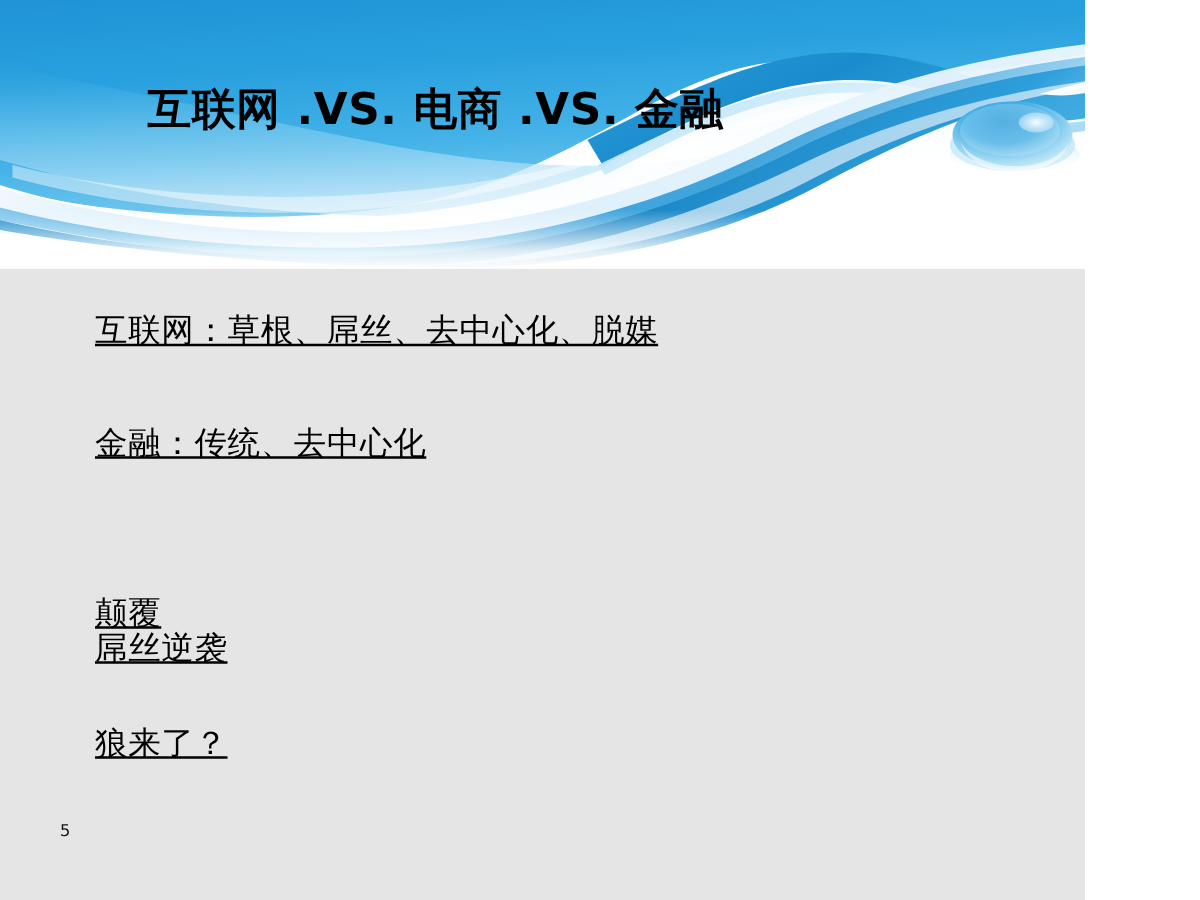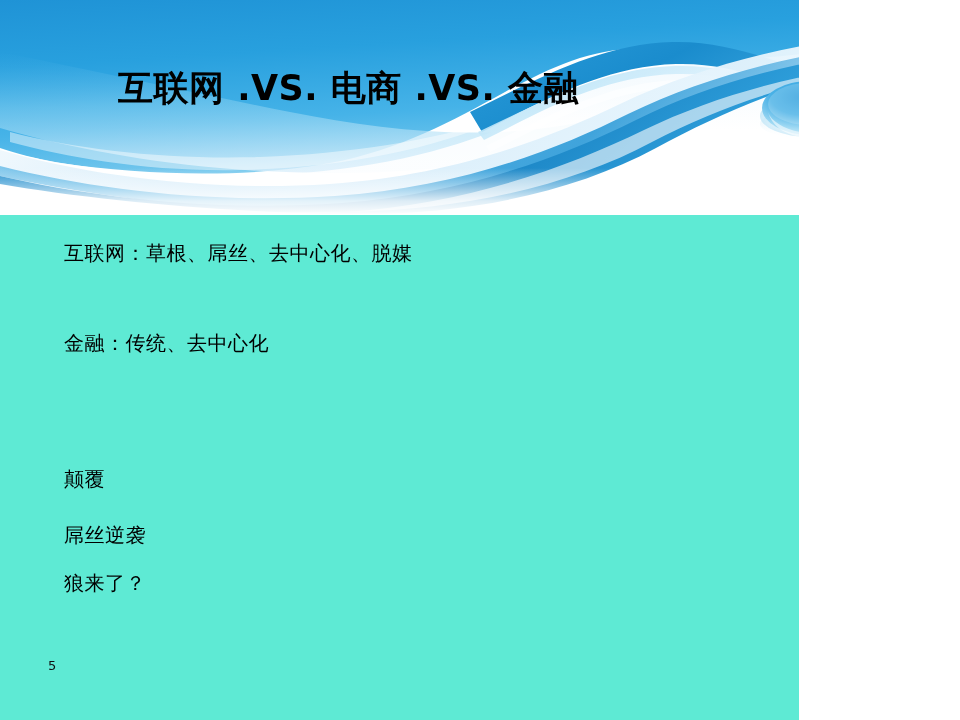--- a/index.html
+++ b/index.html
@@ -9,23 +9,23 @@
   }
   body {
     width: 960px;
     height: 720px;
     overflow: hidden;
     font-family: "DejaVu Sans", "Liberation Sans", sans-serif;
   }
 
   #slide {
     position: relative;
-    width: 799px;
+    width: 868px;
     height: 720px;
-    background: #5eead4;
+    background: #e5e5e5;
     overflow: hidden;
   }
 
   
   #header-banner {
     position: absolute;
     left: 0;
     top: 0;
     width: 960px;
     height: 215px;
@@ -49,33 +49,34 @@
     color: #000000;
     letter-spacing: 0.5px;
     white-space: nowrap;
     line-height: 44px;
   }
 
   
   .body-line {
     position: absolute;
     left: 64px;
-    margin: 0;
+    margin: 12px;
     font-family: "DejaVu Serif", "Liberation Serif", serif;
-    font-size: 20px;
+    font-size: 26px;
     font-weight: normal;
     color: #000000;
     white-space: nowrap;
     line-height: 30px;
     letter-spacing: 0.5px;
+    text-decoration: underline;
   }
   #body-line-0 { top: 238px; }
   #body-line-1 { top: 328px; }
   #body-line-2 { top: 464px; }
-  #body-line-3 { top: 520px; }
+  #body-line-3 { top: 492px; }
   #body-line-4 { top: 568px; }
 
   
   #page-number {
     position: absolute;
     left: 48px;
     top: 658px;
     margin: 0;
     font-family: "DejaVu Sans", "Liberation Sans", sans-serif;
     font-size: 13px;

